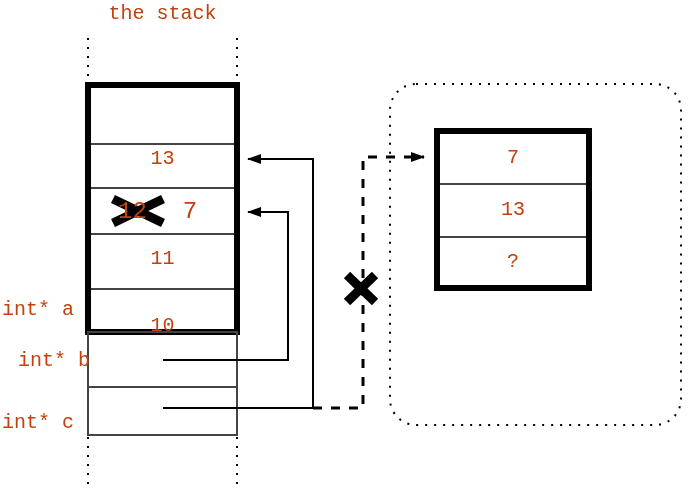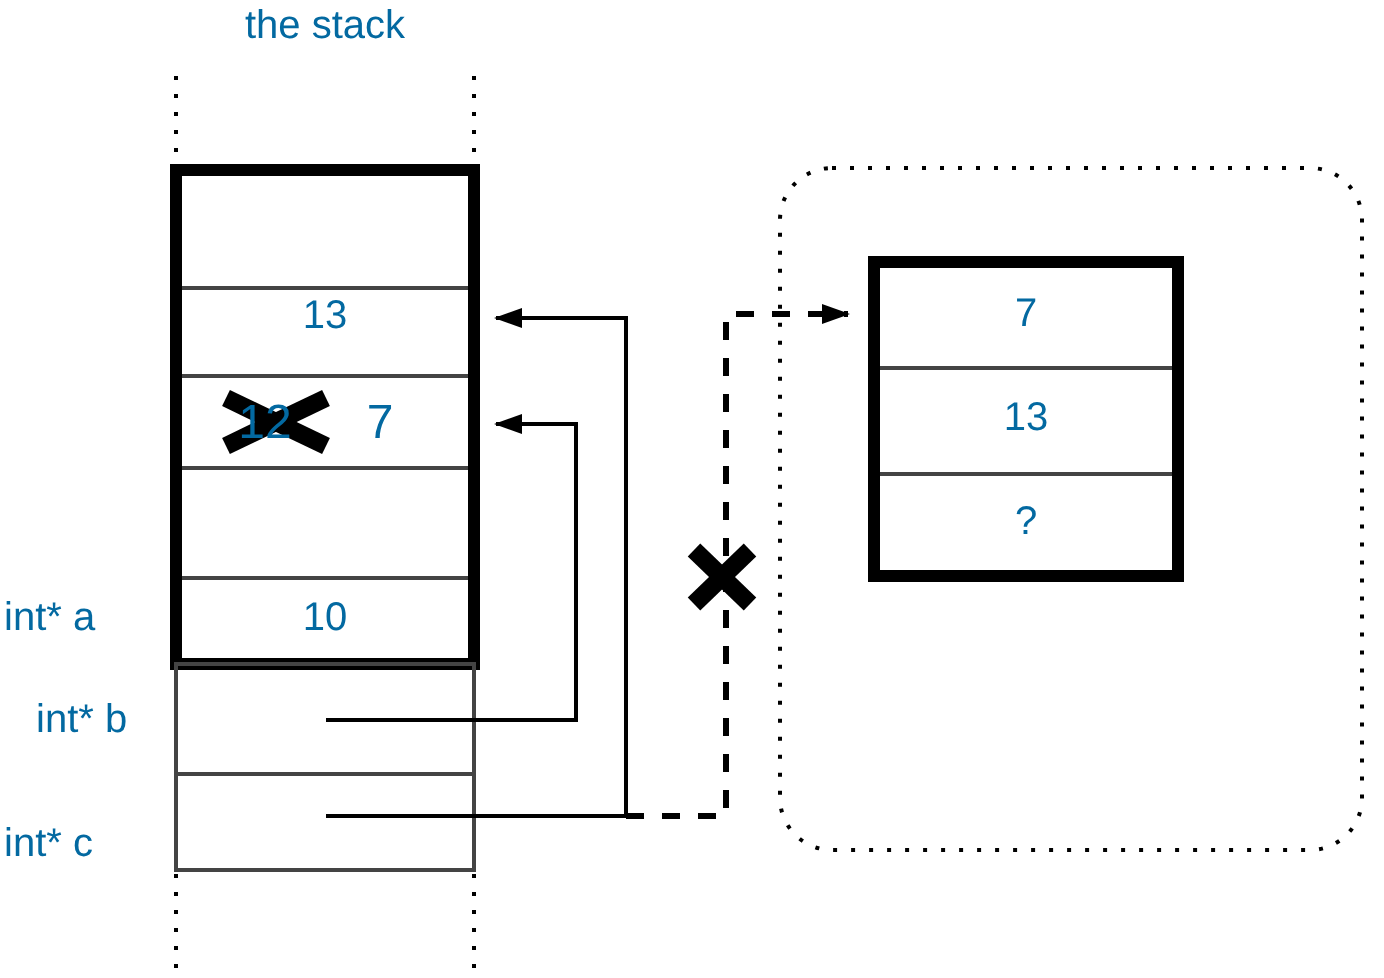--- a/index.html
+++ b/index.html
@@ -19,22 +19,22 @@
   svg.layer {
     position: absolute;
     left: 0;
     top: 0;
     width: 692px;
     height: 489px;
   }
   .lbl {
     position: absolute;
     white-space: nowrap;
-    color: #0369a1;
-    font-family: Liberation Sans, sans-serif;
+    color: #c2410c;
+    font-family: Liberation Mono, monospace;
   }
   .title {
     font-size: 20px;
     text-align: center;
   }
   .cellval {
     font-size: 20px;
     text-align: center;
   }
   .varlbl {
@@ -122,22 +122,23 @@
   <div class="lbl title" style="left:88px; top:2px; width:149px;">the stack</div>
 
 
 
   <div class="lbl cellval" style="left:88px; top:147px; width:149px;">13</div>
 
   <div class="lbl strikeval" style="left:88px; top:198px; width:89px; text-align:center;">12</div>
 
   <div class="lbl strikeval" style="left:170px; top:198px; width:40px; text-align:center;">7</div>
 
+  <div class="lbl cellval" style="left:88px; top:247px; width:149px;">11</div>
 
-  <div class="lbl cellval" style="left:88px; top:298px; width:149px;">10</div>
+  <div class="lbl cellval" style="left:88px; top:314px; width:149px;">10</div>
 
   <div class="lbl varlbl" style="left:2px; top:298px;">int* a</div>
 
   <div class="lbl varlbl" style="left:18px; top:349px;">int* b</div>
 
   <div class="lbl varlbl" style="left:2px; top:411px;">int* c</div>
 
   <div class="lbl cellval" style="left:437px; top:146px; width:152px;">7</div>
 
   <div class="lbl cellval" style="left:437px; top:198px; width:152px;">13</div>

